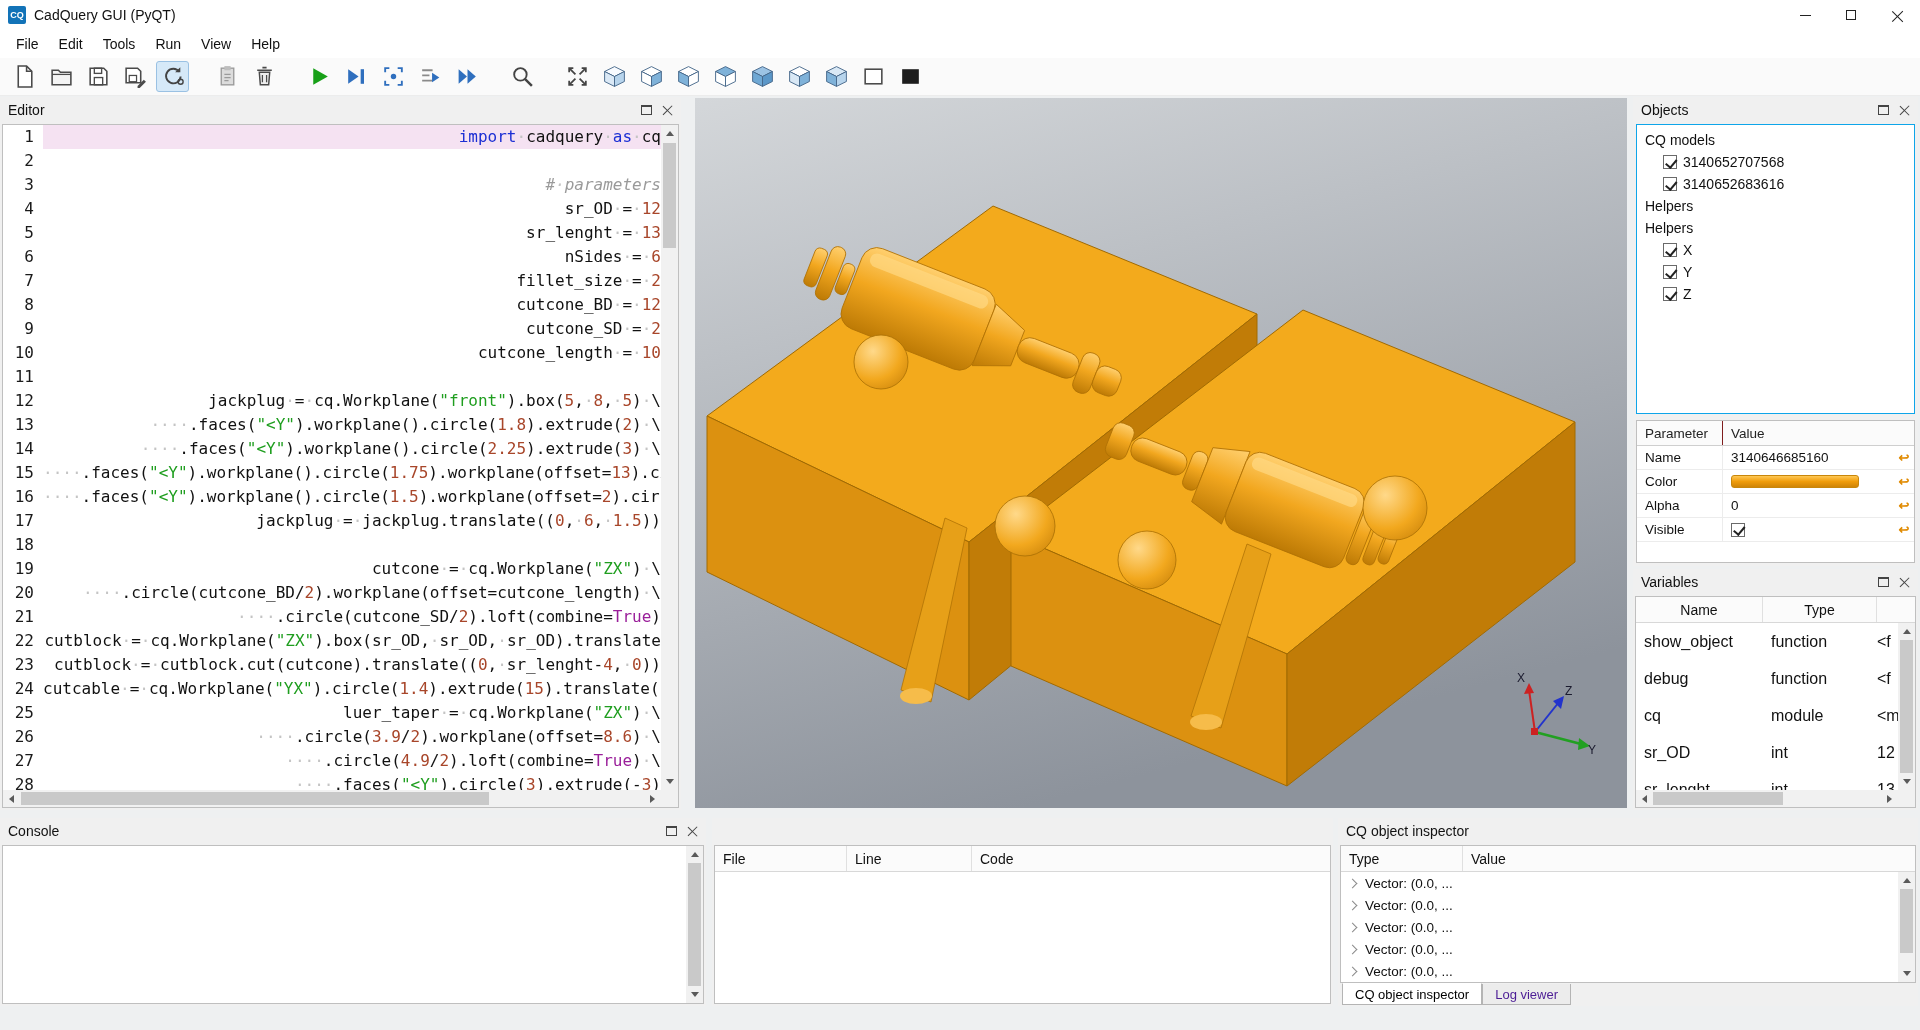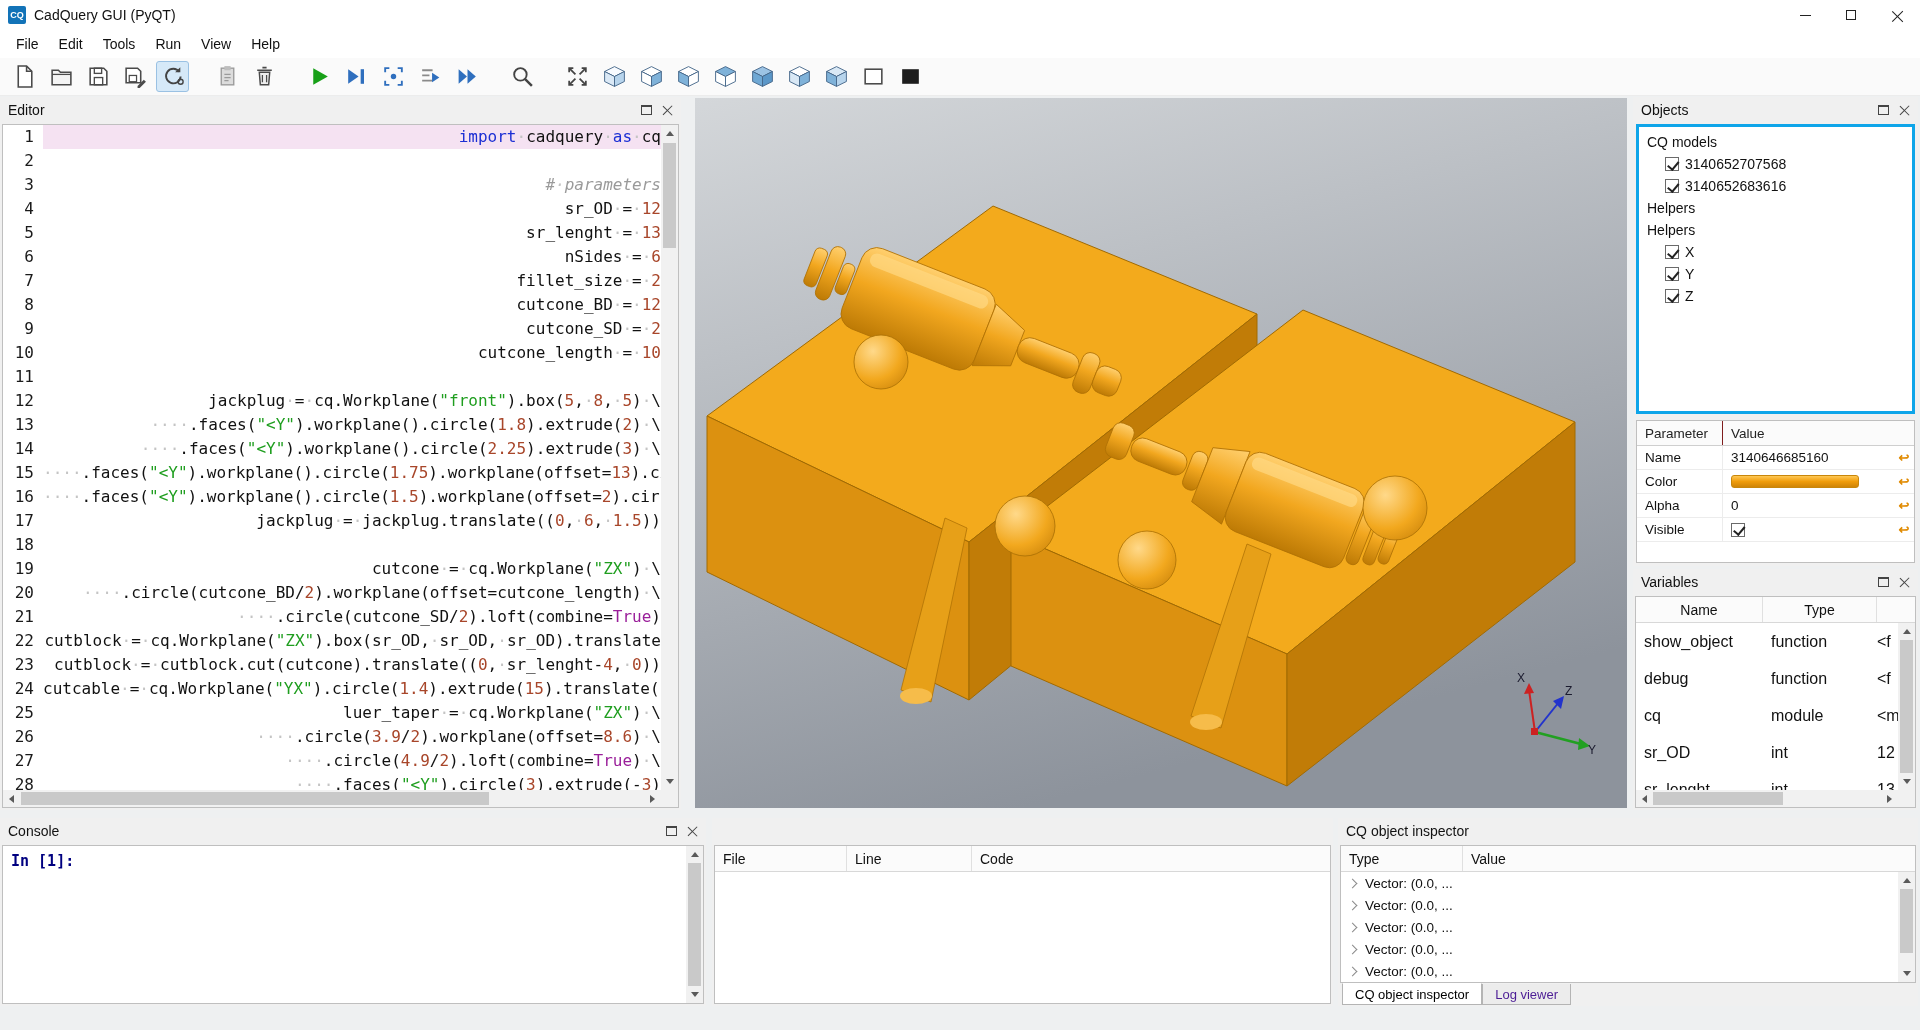--- a/index.html
+++ b/index.html
@@ -71,21 +71,21 @@
   .tok-num{color:#a8462a;}
   .tok-com{color:#9a9a9a;font-style:italic;}
   .tok-bool{color:#9a1f9a;}
   .tok-ws{color:#c4c4c4;}
 
   
   #viewport{left:695px;top:98px;width:932px;height:710px;}
 
   
   #objects-panel{left:1633px;top:97px;width:285px;height:469px;}
-  #objects-tree{position:absolute;left:3px;right:3px;top:27px;height:290px;background:#fff;border:3px solid #0ea5e9;padding-top:4px;}
+  #objects-tree{position:absolute;left:3px;right:3px;top:27px;height:290px;background:#fff;border:1px solid #0ea5e9;padding-top:4px;}
   .tree-row{height:22px;display:flex;align-items:center;padding-left:8px;font-size:14px;gap:6px;}
   .tree-row.tree-indent{padding-left:26px;}
   .checkbox{width:14px;height:14px;border:1px solid #6a6a6a;background:#fff;display:inline-block;position:relative;flex:none;}
   .checkbox.checked::after{content:"";position:absolute;left:3.5px;top:0.5px;width:4.5px;height:8.5px;
     border-right:2px solid #222;border-bottom:2px solid #222;transform:rotate(40deg);}
   #prop-table{position:absolute;left:3px;right:3px;top:323px;bottom:3px;background:#fff;border:1px solid #bfbfbf;}
   .prop-head{height:25px;display:flex;border-bottom:1px solid #cfcfcf;background:#fbfbfb;font-size:13.5px;color:#222;}
   .prop-head-cell{display:flex;align-items:center;padding-left:8px;}
   .prop-head-cell.c1{width:86px;border-right:1px solid #7f1d1d;}
   .prop-head-cell.c2{flex:1;}
@@ -566,21 +566,20 @@
 
 <div id="console-panel" class="panel">
   <div class="panel-title">
     <span>Console</span>
     <span class="dock-btns">
       <span class="dock-float"></span>
       <span class="dock-close"></span>
     </span>
   </div>
   <div class="panel-body">
-    <div id="console-text">In [1]:</div>
     <div class="sb sbv" style="right:0;top:0;bottom:0;">
       <div class="sb-btn" style="top:0;">
           <span class="tri up"></span>
         </div>
       <div class="sb-thumb" style="top:17px;bottom:17px;"></div>
       <div class="sb-btn" style="bottom:0;">
           <span class="tri down"></span>
         </div>
     </div>
   </div>

